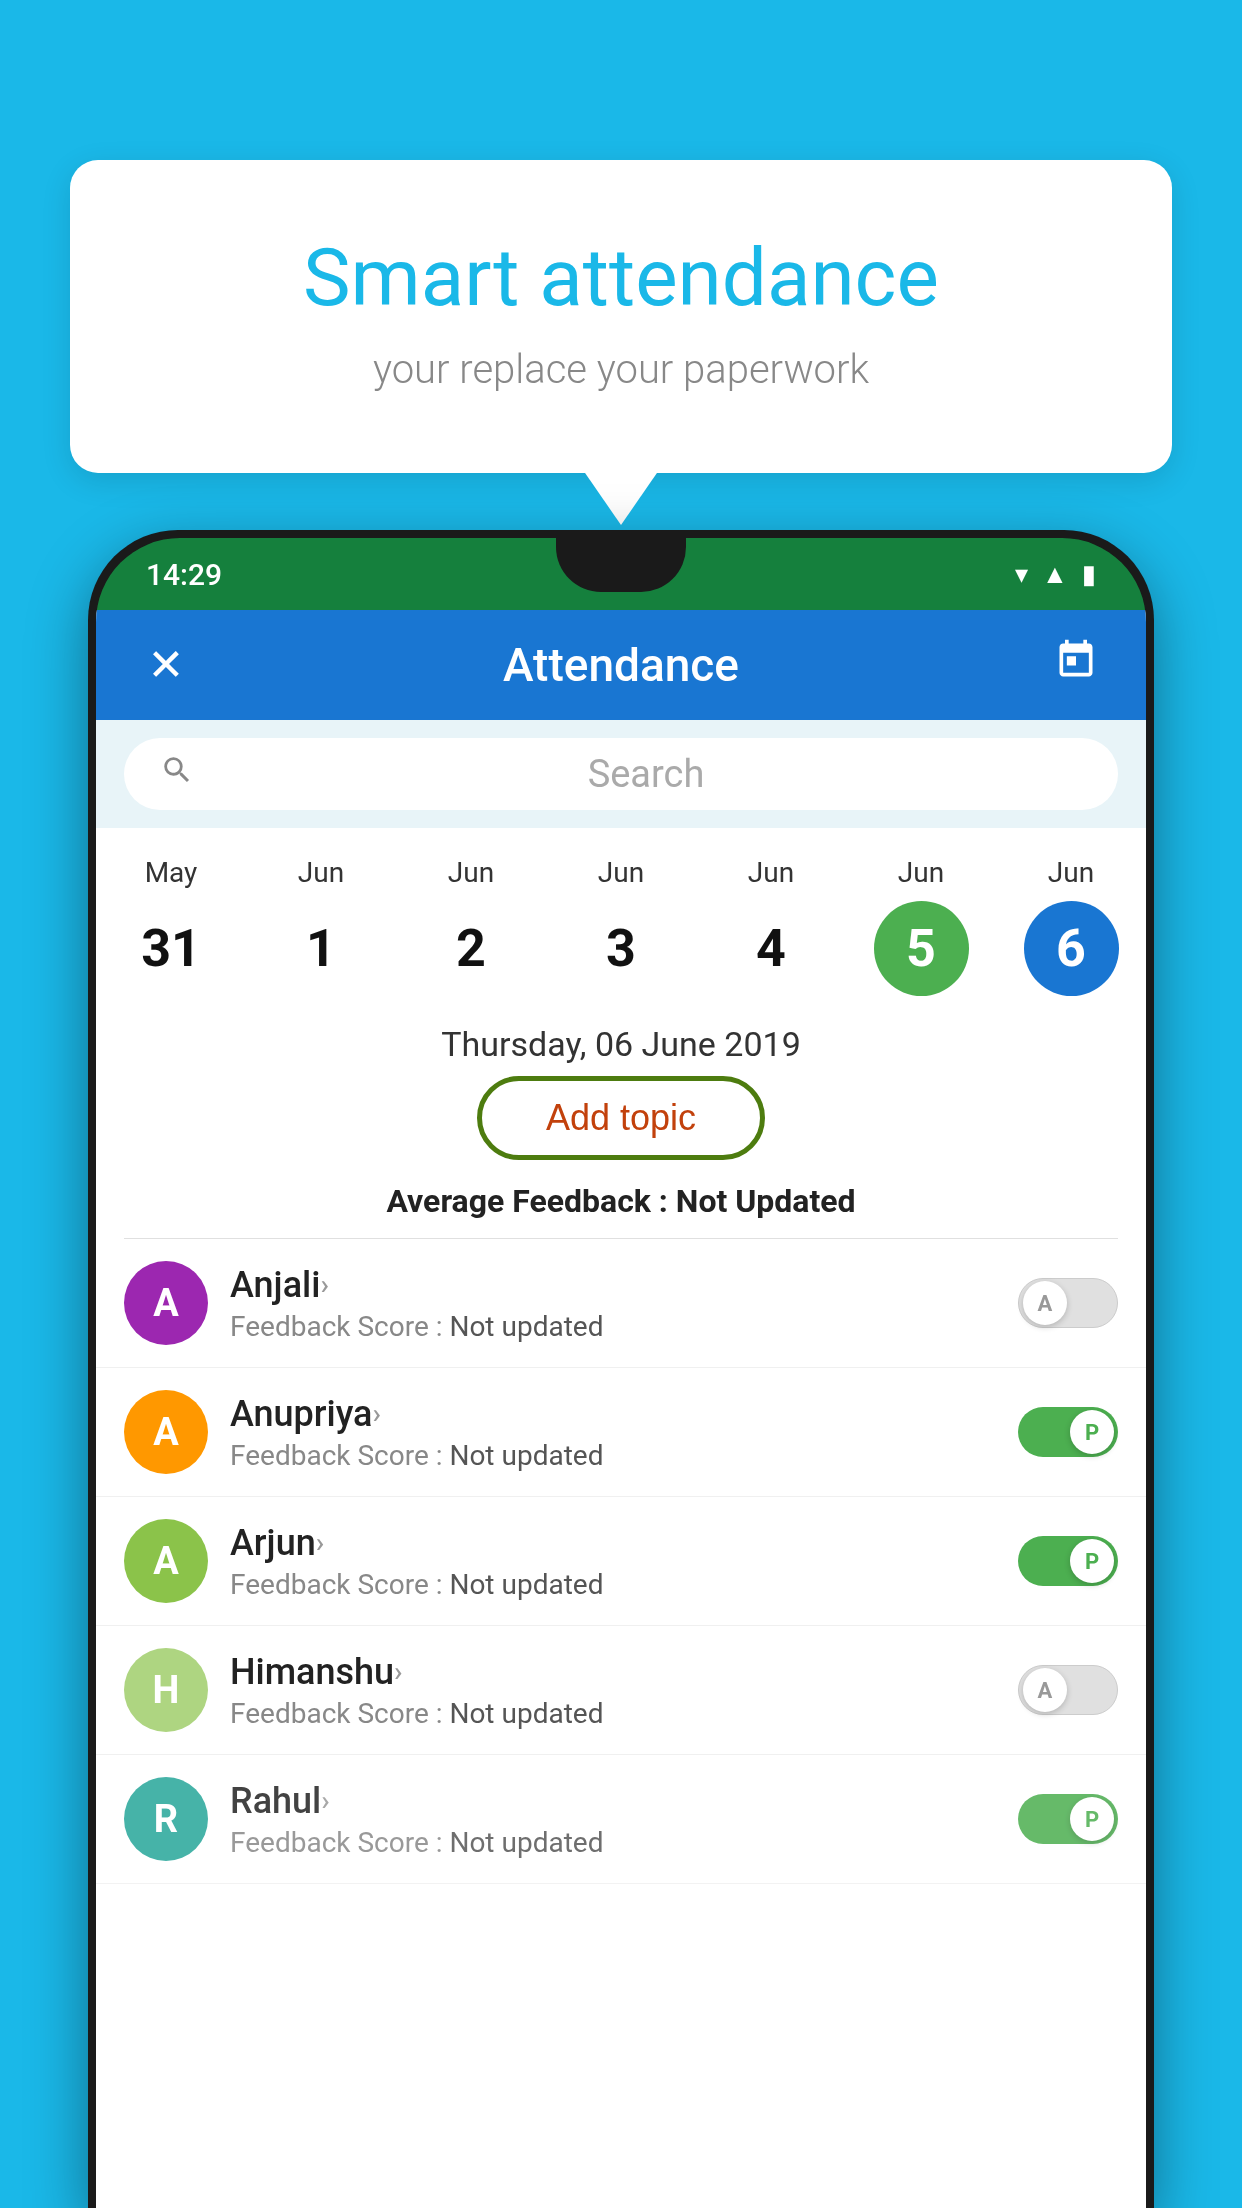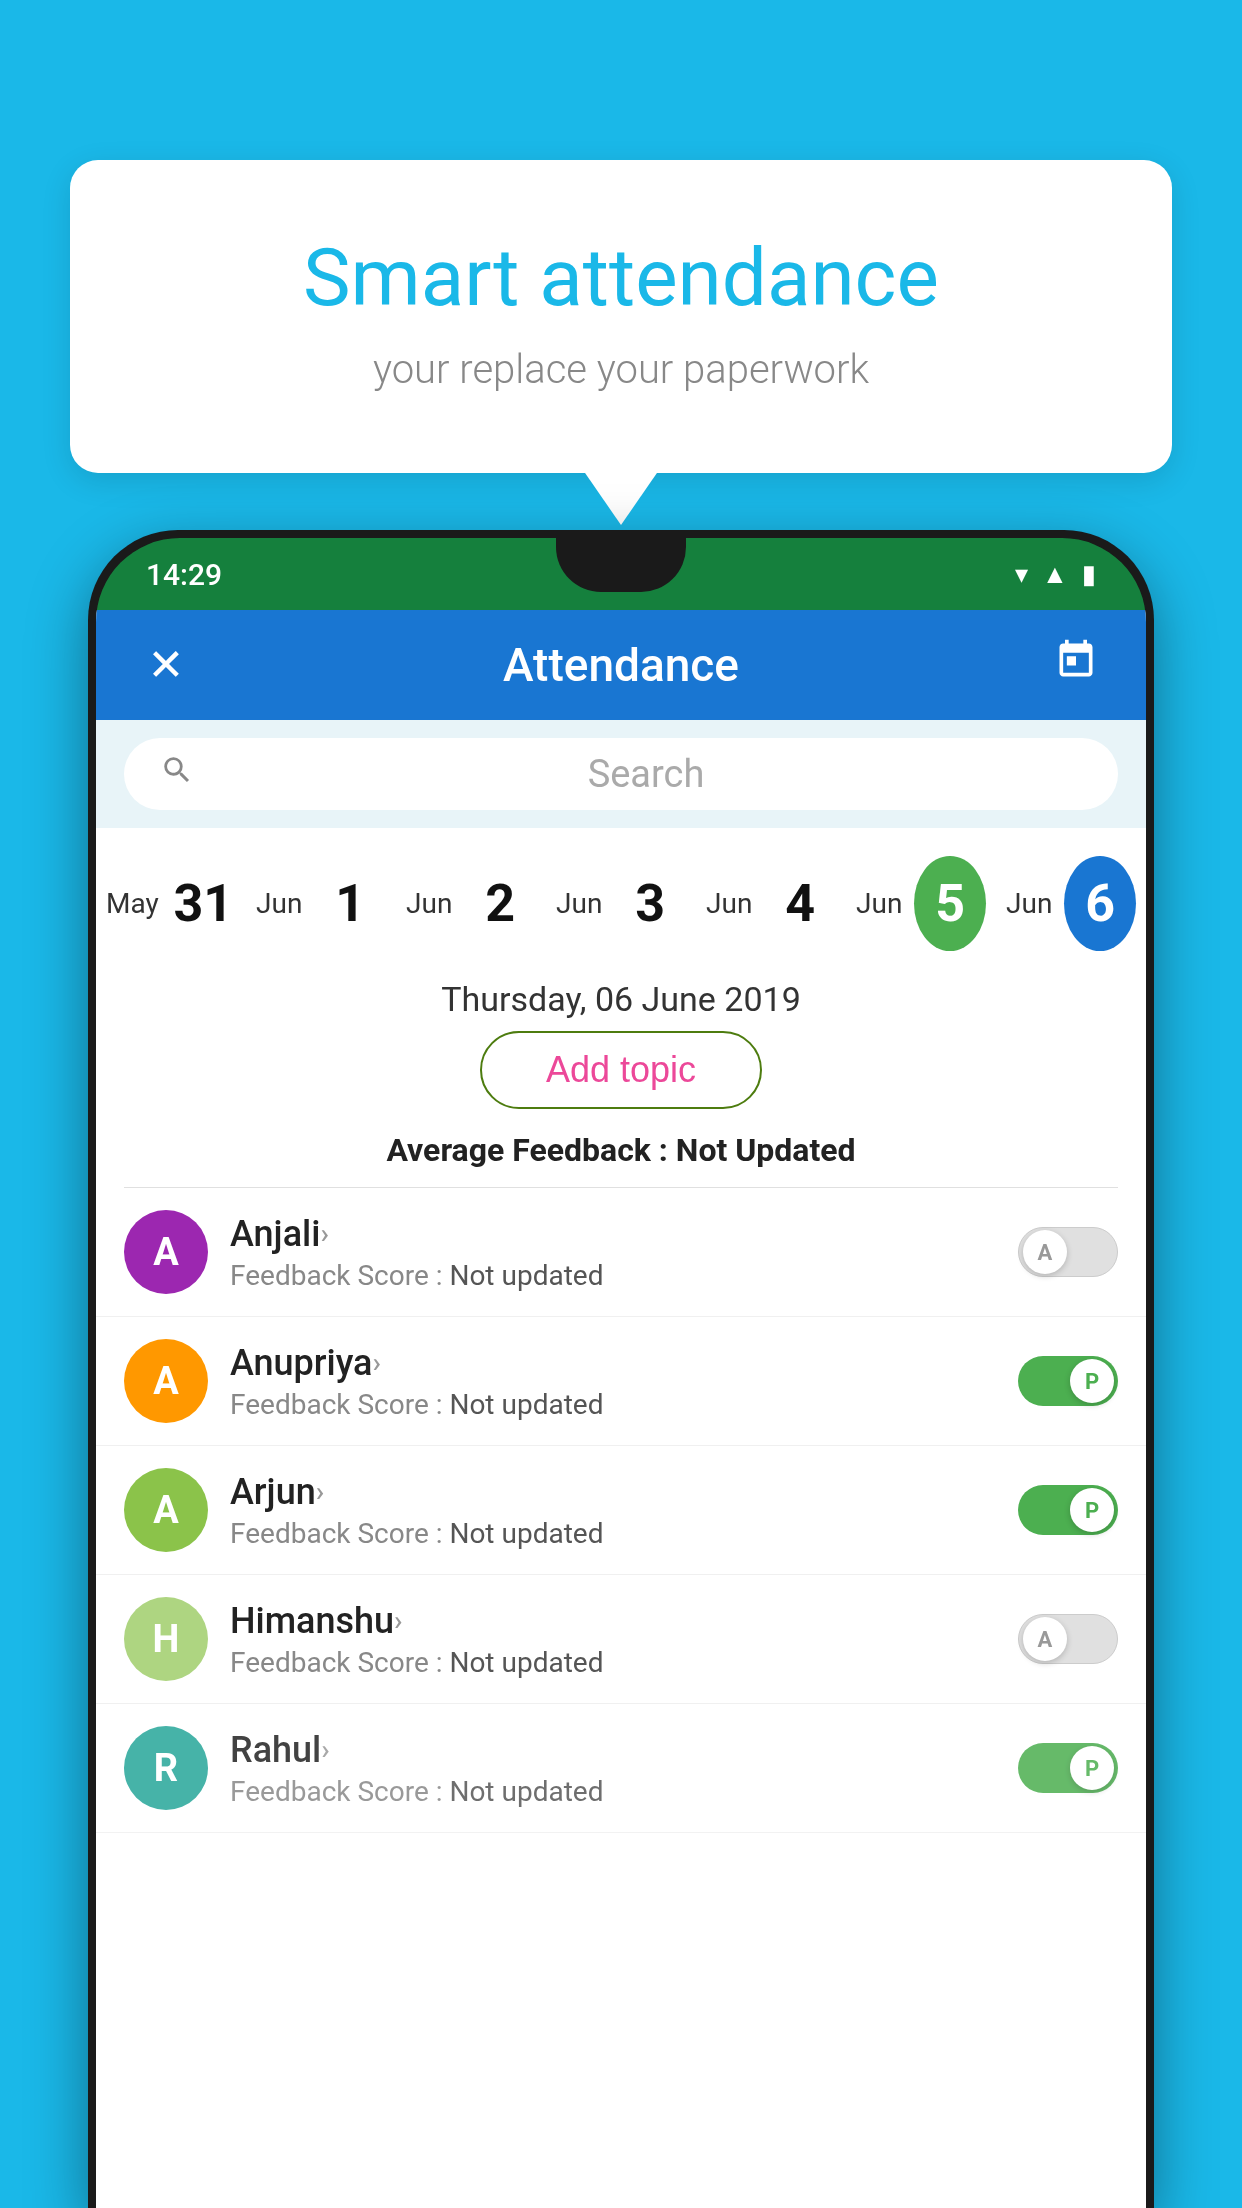--- a/index.html
+++ b/index.html
@@ -179,21 +179,21 @@
     
     .calendar-row {
       padding: 28px 0 10px;
       display: flex;
       justify-content: space-around;
       align-items: flex-start;
     }
 
     .cal-day {
       display: flex;
-      flex-direction: row;
+      flex-direction: column;
       align-items: center;
       gap: 12px;
       width: 130px;
     }
 
     .cal-month {
       font-size: 28px;
       color: #333;
       font-weight: 400;
     }
@@ -228,24 +228,24 @@
       text-align: center;
       font-size: 34px;
       color: #333;
       padding: 18px 0 12px;
     }
 
     
     .add-topic-btn {
       display: block;
       margin: 0 auto 22px;
-      border: 2px solid #4d7c0f;
+      border: 5px solid #4d7c0f;
       border-radius: 50px;
       padding: 16px 64px;
-      color: #ec4899;
+      color: #c2410c;
       font-size: 36px;
       background: transparent;
       width: fit-content;
     }
 
     
     .avg-feedback {
       text-align: center;
       font-size: 32px;
       color: #777;

